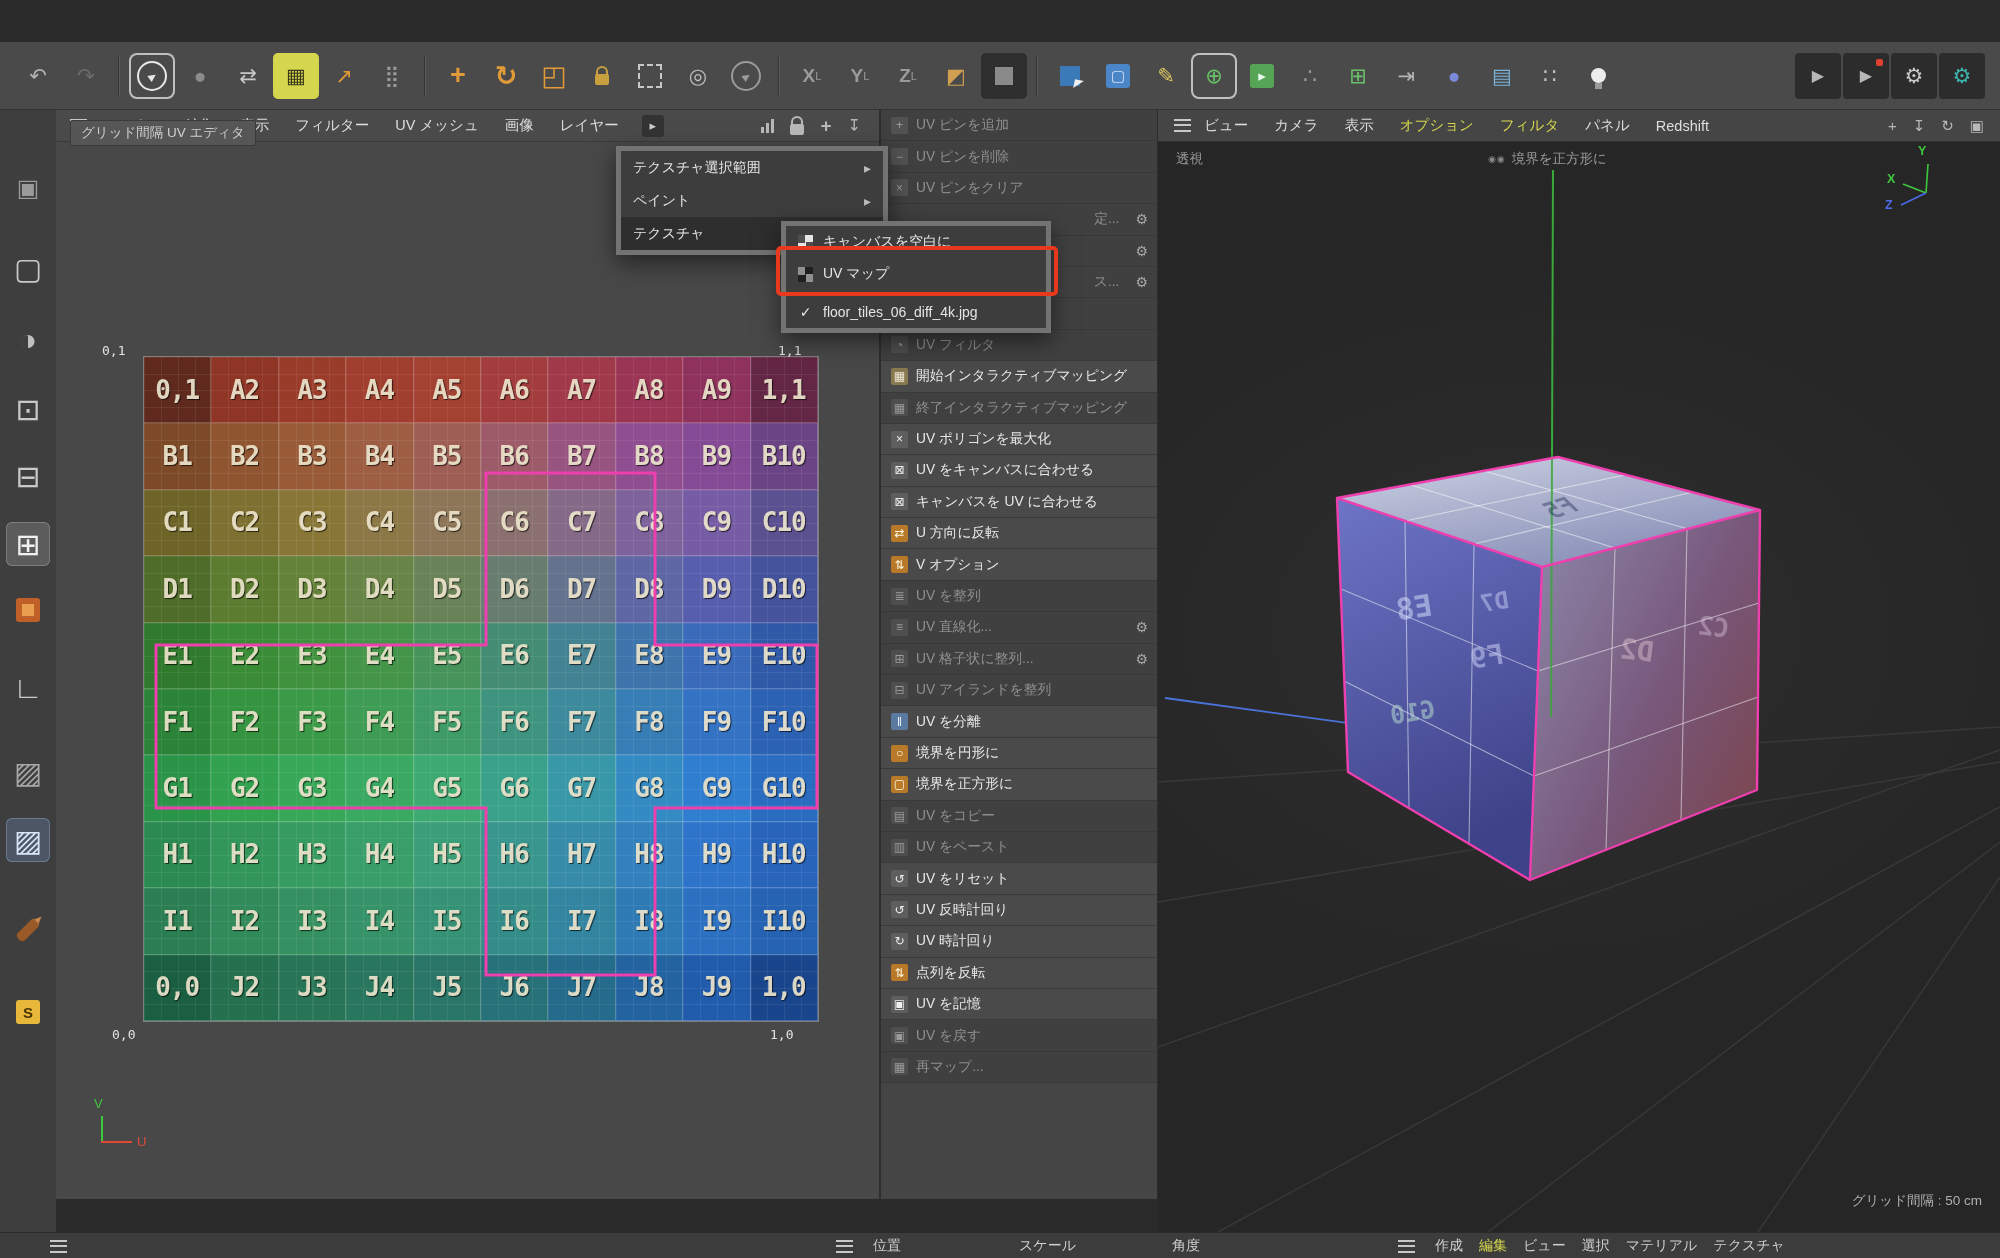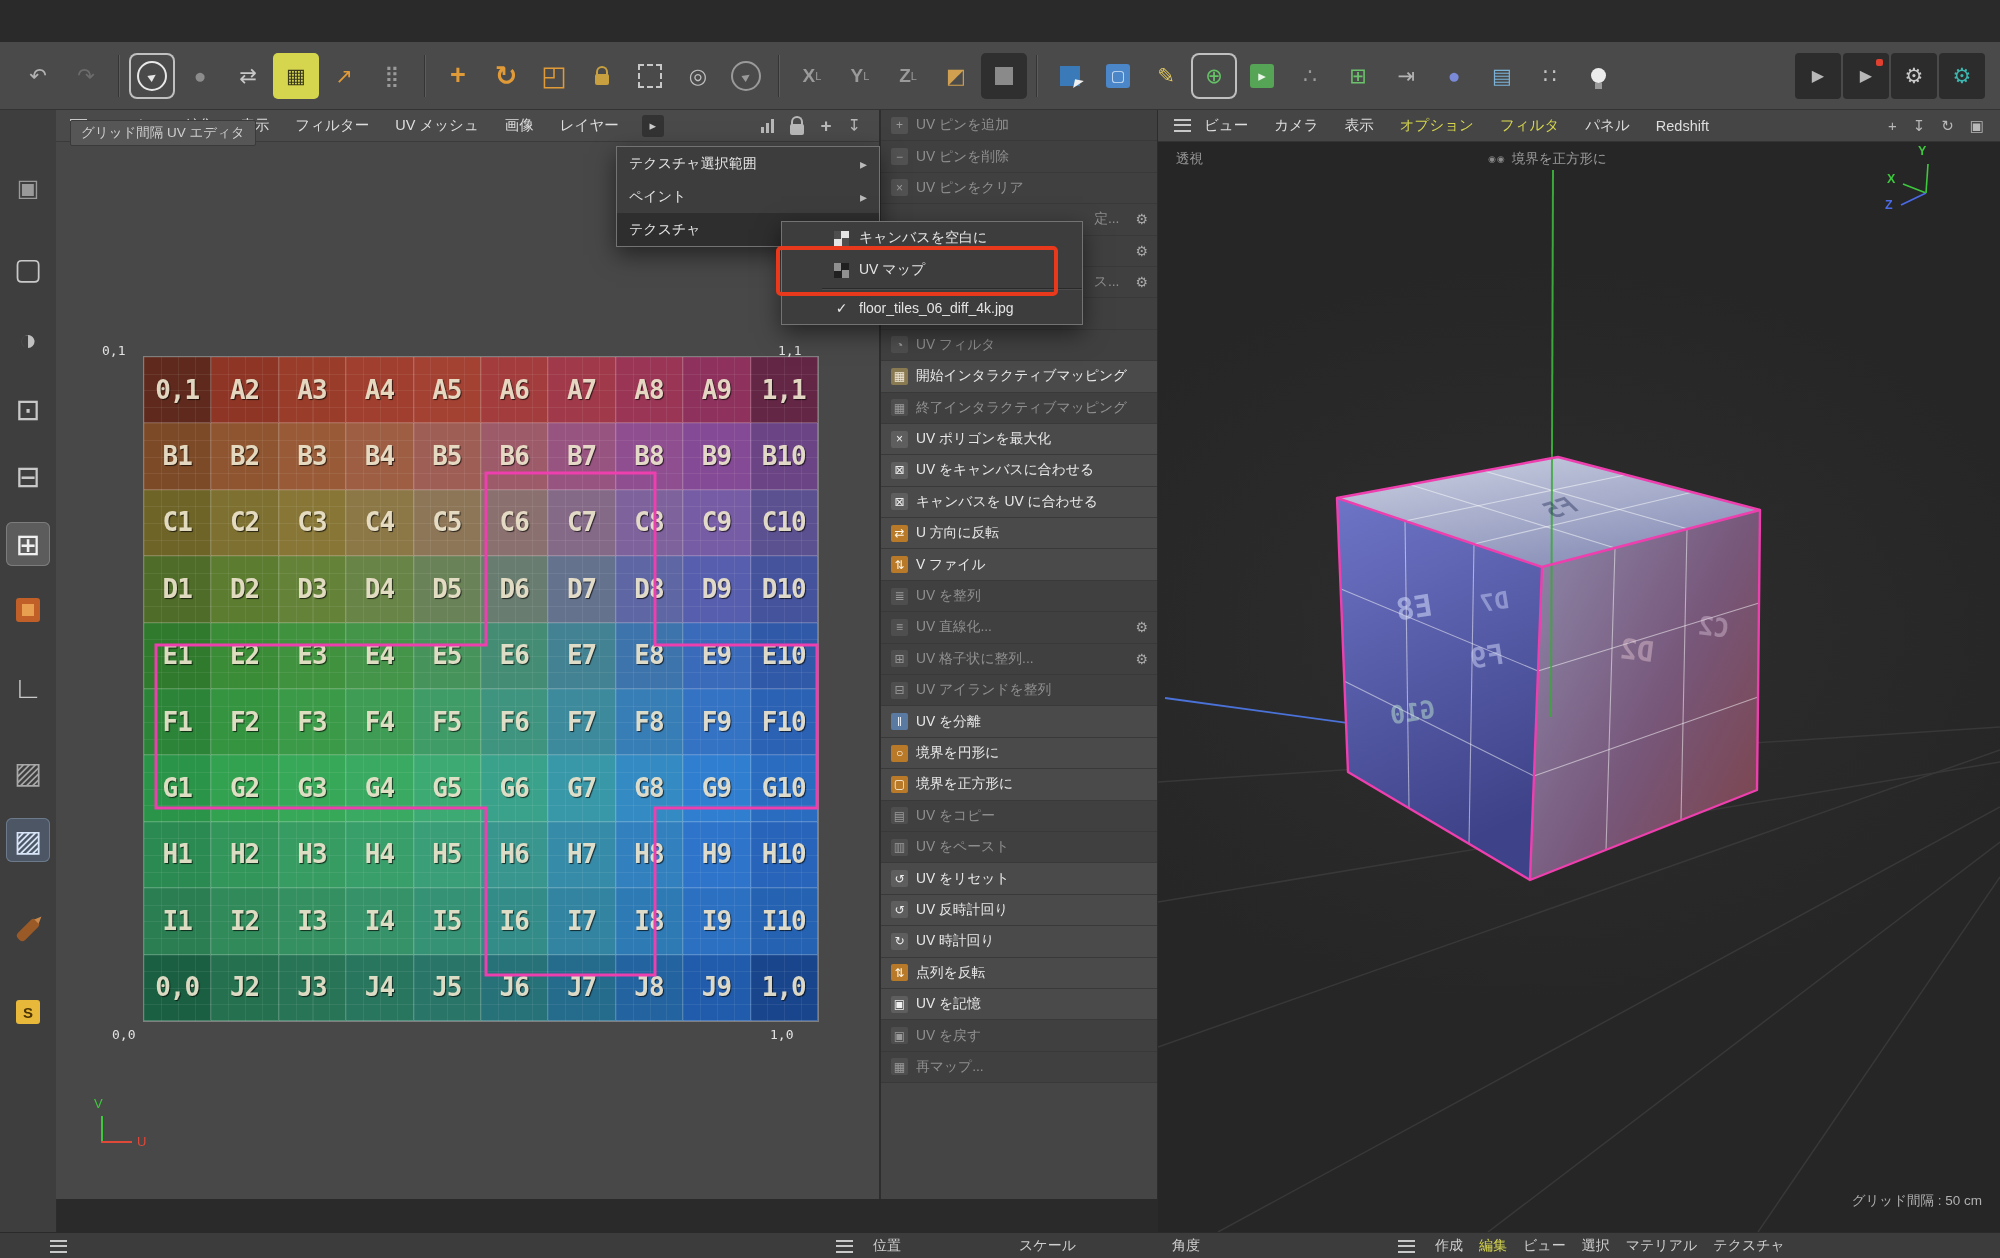--- a/index.html
+++ b/index.html
@@ -123,24 +123,24 @@
   #bgroup-1{left:50px;}
   #bgroup-2{left:836px;}
   #bgroup-3{left:1398px;gap:16px;}
   #bgroup-2 .blabel-0{margin-left:20px;}
   #bgroup-2 .blabel-1{margin-left:118px;}
   #bgroup-2 .blabel-2{margin-left:96px;}
   #bgroup-3 .bmenu{white-space:nowrap;text-align:center;}
   #bgroup-3 .bmenu.accent{color:#d6d64e;}
   #bgroup-3 .burger{margin-right:4px;}
   
-  .menu{position:absolute;background:#3d3d3d;border:1px solid #737373;
+  .menu{position:absolute;background:#3d3d3d;border:5px solid #737373;
     box-shadow:0 8px 22px rgba(0,0,0,.5);z-index:40;}
   #context-menu{left:616px;top:146px;width:262px;}
-  #texture-submenu{left:781px;top:221px;width:260px;z-index:50;padding-left:40px;}
+  #texture-submenu{left:781px;top:221px;width:260px;z-index:50;}
   .mrow{height:33px;display:flex;align-items:center;padding:0 12px;color:#e4e4e4;font-size:14px;white-space:nowrap;}
   #texture-submenu .mrow{height:32px;}
   .mrow.active{background:#2e2e2e;}
   .mrow .subarrow{margin-left:auto;color:#bbb;}
   .checker{width:15px;height:15px;margin-right:10px;flex:none;
     background:conic-gradient(#e4e4e4 0 25%, #4e4e4e 0 50%, #e4e4e4 0 75%, #4e4e4e 0);}
   .checker.dark{background:conic-gradient(#202020 0 25%, #909090 0 50%, #202020 0 75%, #909090 0);}
   .checkmark{width:15px;margin-right:10px;color:#e8e8e8;text-align:center;flex:none;}
   .msep{height:1px;background:#2a2a2a;border-bottom:1px solid #4c4c4c;margin:2px 0;}
   #annotation-box{position:absolute;left:776px;top:246px;width:274px;height:42px;
@@ -644,21 +644,21 @@
       <div class="crow enabled">
         <span class="cicon" style="background: rgb(94, 94, 94); color: rgb(240, 240, 240);">⊠</span>
         <span class="clabel">キャンバスを UV に合わせる</span>
       </div>
       <div class="crow enabled">
         <span class="cicon" style="background: rgb(184, 122, 40); color: rgb(255, 248, 232);">⇄</span>
         <span class="clabel">U 方向に反転</span>
       </div>
       <div class="crow enabled">
         <span class="cicon" style="background: rgb(184, 122, 40); color: rgb(255, 248, 232);">⇅</span>
-        <span class="clabel">V ファイル</span>
+        <span class="clabel">V オプション</span>
       </div>
       <div class="crow disabled">
         <span class="cicon" style="background: rgb(78, 78, 78); color: rgb(154, 154, 154);">≣</span>
         <span class="clabel">UV を整列</span>
       </div>
       <div class="crow disabled">
         <span class="cicon" style="background: rgb(78, 78, 78); color: rgb(154, 154, 154);">≡</span>
         <span class="clabel">UV 直線化...</span>
         <span class="cgear">⚙</span>
       </div>

